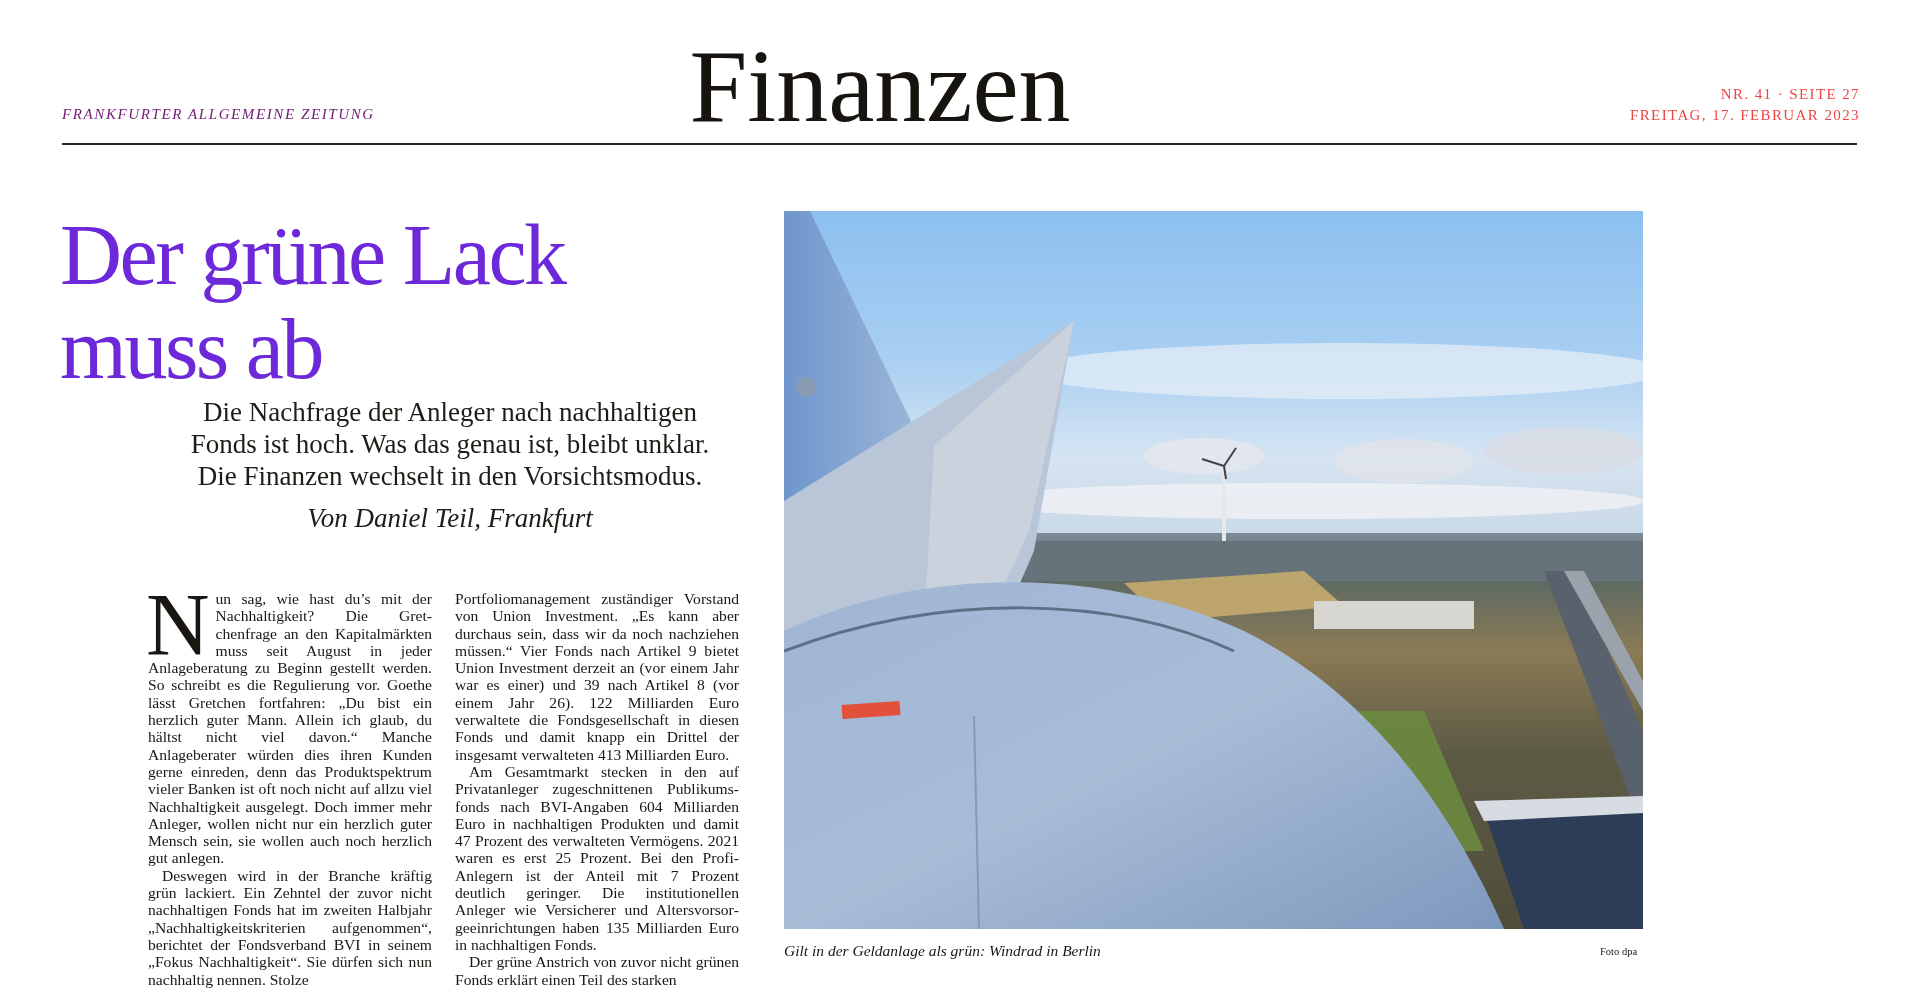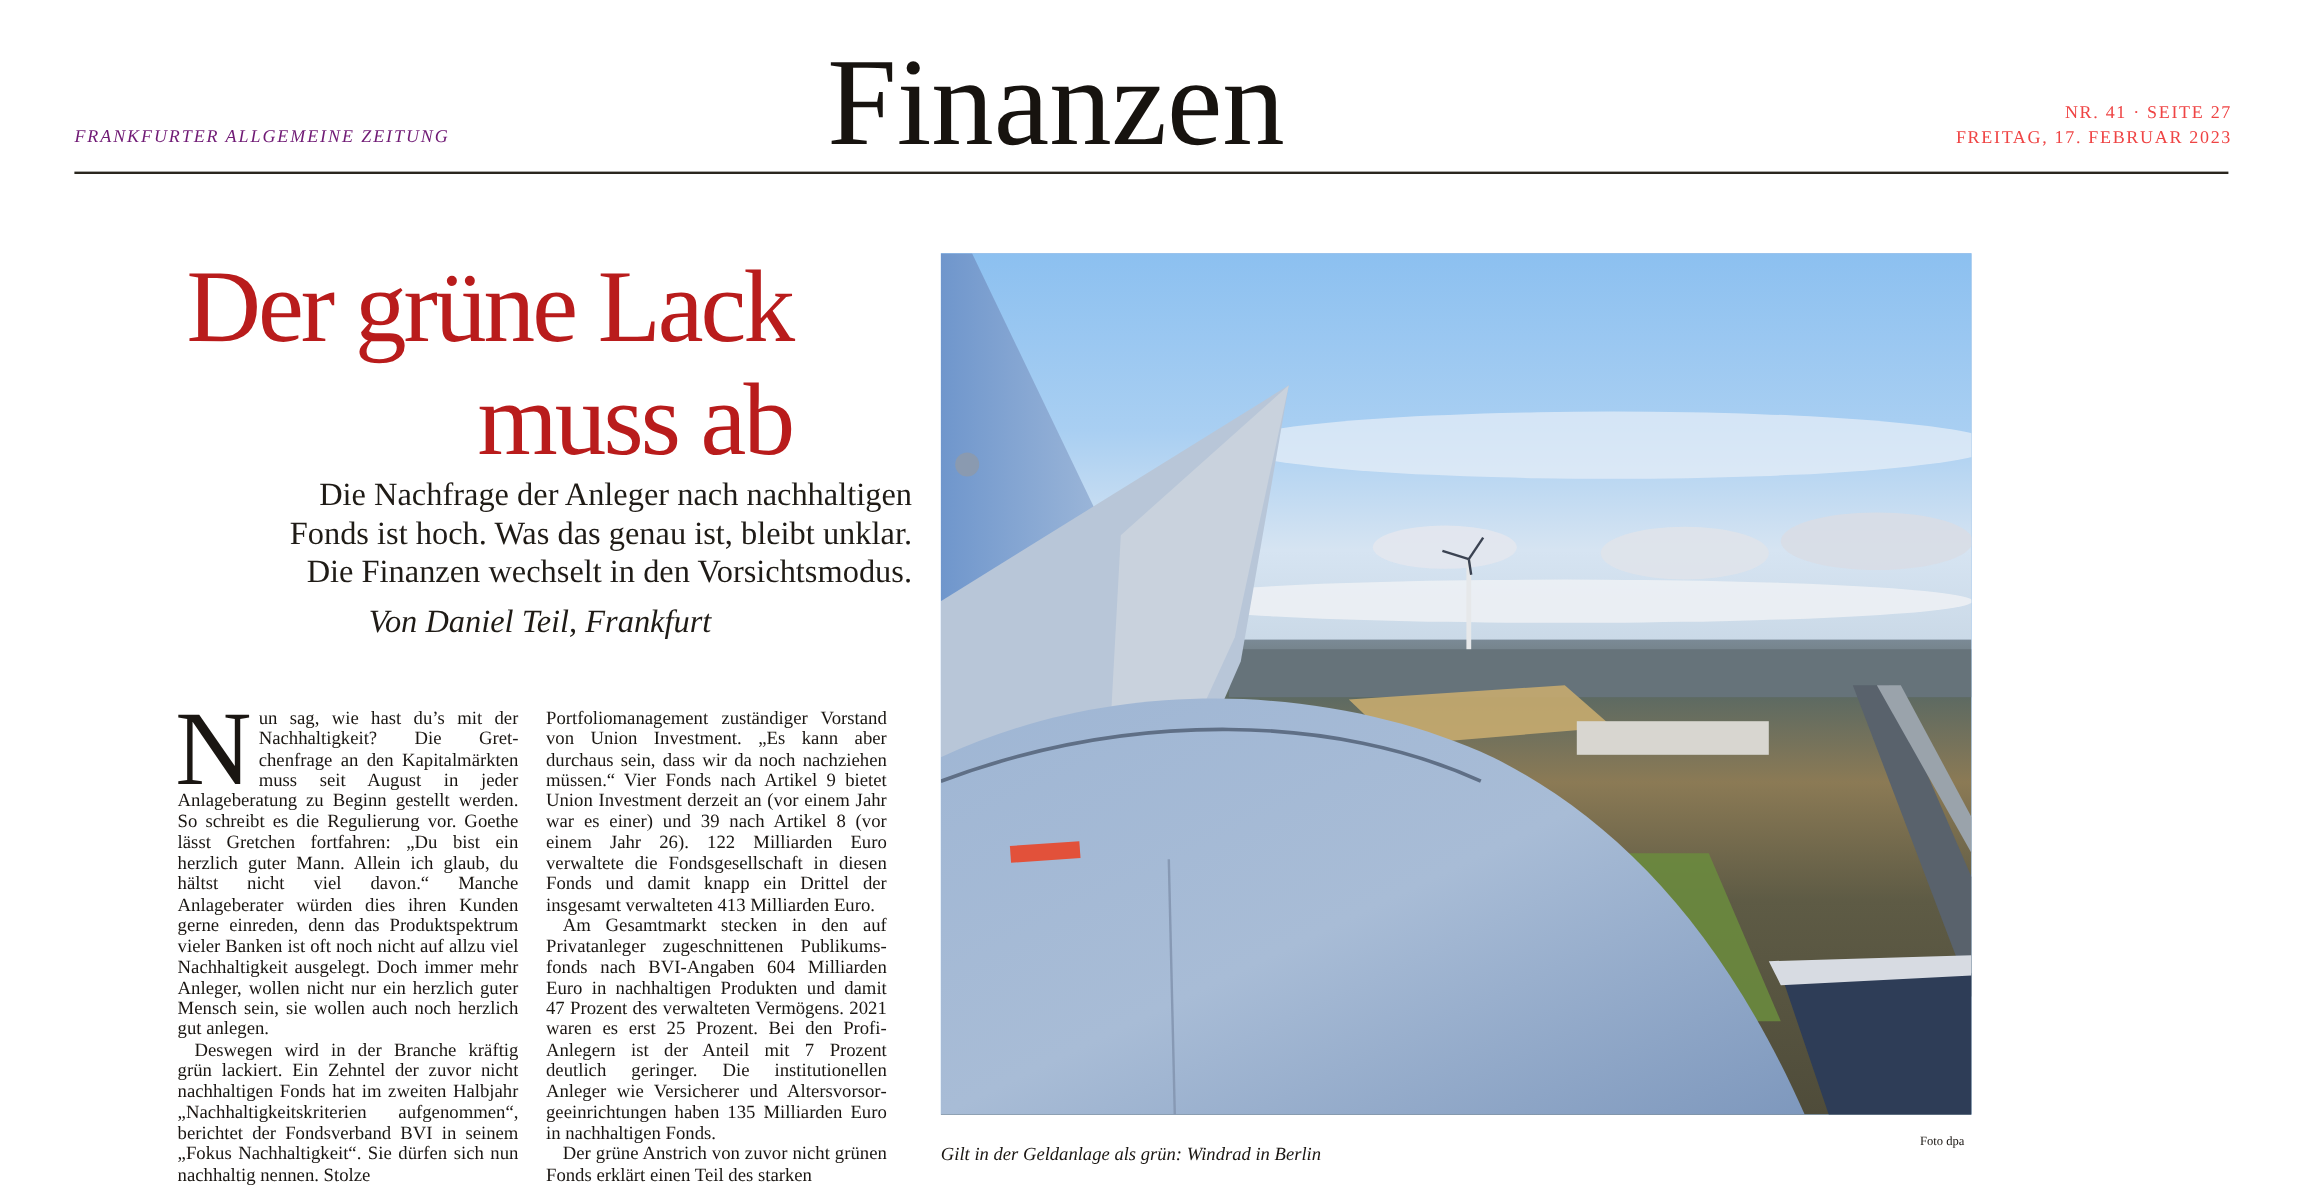--- a/index.html
+++ b/index.html
@@ -16,25 +16,25 @@
     font-size: 104px; line-height: 120px; letter-spacing: 0px; color: #17130f;
   }
   .masthead-right {
     position: absolute; right: 63px; top: 84px; text-align: right;
     font-size: 15px; letter-spacing: 1.4px; line-height: 21px; color: #ef4444;
   }
   .rule {
     position: absolute; left: 62px; width: 1795px; top: 143px; height: 2px; background: #2a261e;
   }
   .headline {
-    position: absolute; left: 60px; width: 600px; top: 208px; text-align: right;
-    font-size: 86px; line-height: 94px; letter-spacing: -2.5px; color: #b91c1c;
+    position: absolute; left: 60px; width: 600px; top: 208px; text-align: left;
+    font-size: 86px; line-height: 94px; letter-spacing: -2.5px; color: #6d28d9;
   }
   .subhead {
-    position: absolute; left: 140px; width: 620px; top: 396px; text-align: right;
+    position: absolute; left: 140px; width: 620px; top: 396px; text-align: center;
     font-size: 27px; line-height: 32px; color: #1f1b16;
   }
   .byline {
     position: absolute; left: 140px; width: 620px; top: 503px; text-align: center;
     font-size: 27px; font-style: italic; color: #1f1b16;
   }
   .col {
     position: absolute; top: 590px; width: 284px; height: 410px; overflow: hidden;
     font-size: 15.6px; line-height: 17.3px; text-align: justify; hyphens: manual;
     color: #1a1612;
@@ -46,21 +46,21 @@
   .dropcap {
     float: left; font-size: 88px; line-height: 64px; height: 66px;
     margin: 3px 6px 0 -2px; padding-top: 0;
   }
   .photo {
     position: absolute; left: 784px; top: 211px; width: 859px; height: 718px;
     overflow: hidden; background: #8fb9e6;
   }
   .photo svg { display: block; }
   .caption {
-    position: absolute; left: 784px; top: 942px; font-size: 15.5px; font-style: italic; color: #1a1612; margin-top: 12px;
+    position: absolute; left: 784px; top: 942px; font-size: 15.5px; font-style: italic; color: #1a1612;
   }
   .credit {
     position: absolute; left: 1600px; top: 946px; font-size: 10.5px; color: #1a1612;
   }
 </style>
 </head>
 <body>
 
 <div class="masthead-left">FRANKFURTER ALLGEMEINE ZEITUNG</div>
 <div class="masthead-title">Finanzen</div>

